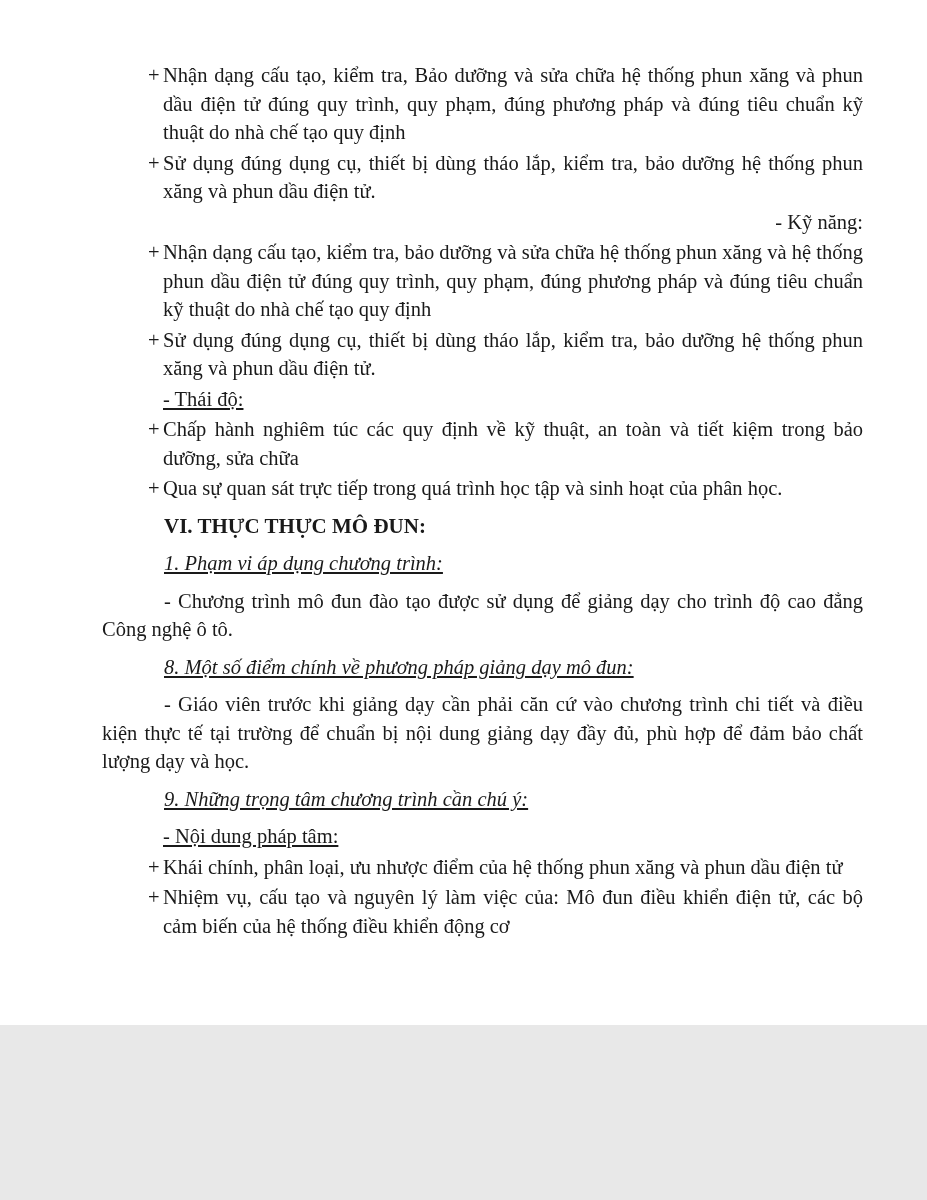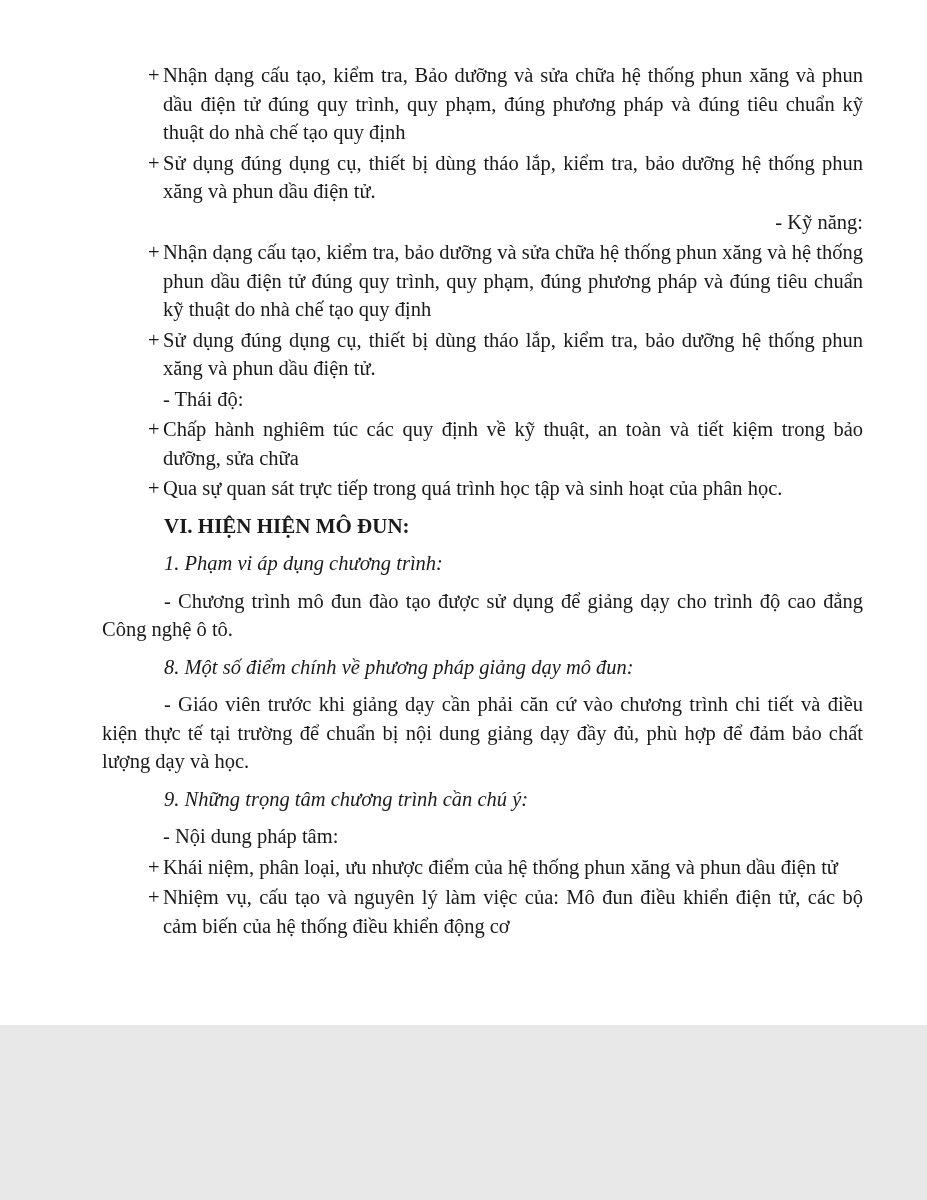--- a/index.html
+++ b/index.html
@@ -41,31 +41,33 @@
     width: 15px;
     text-indent: 0;
   }
   
   p.dash-l1 {
     margin: 1px 0 2px 0;
     text-align: right;
   }
   p.dash-l2 {
     margin: 1px 0 2px 61px;
+    text-decoration: underline;
   }
   
   p.heading {
     margin: 9px 0 9px 62px;
     font-weight: bold;
     font-size: 21px;
   }
   
   p.num-italic {
     margin: 9px 0 9px 62px;
     font-style: italic;
+    text-decoration: underline;
   }
   
   p.para {
     margin: 0 0 9px 0;
     text-indent: 62px;
     text-align: justify;
   }
   .page-number {
     position: absolute;
     top: 1098px;
@@ -90,36 +92,36 @@
     <p class="plus"><span class="mk">+</span><span>Nhận dạng cấu tạo, kiểm tra, bảo dưỡng và sửa chữa hệ thống phun xăng và hệ thống phun dầu điện tử đúng quy trình, quy phạm, đúng phương pháp và đúng tiêu chuẩn kỹ thuật do nhà chế tạo quy định</span></p>
 
     <p class="plus"><span class="mk">+</span><span>Sử dụng đúng dụng cụ, thiết bị dùng tháo lắp, kiểm tra, bảo dưỡng hệ thống phun xăng và phun dầu điện tử.</span></p>
 
     <p class="dash-l2">- Thái độ:</p>
 
     <p class="plus"><span class="mk">+</span><span>Chấp hành nghiêm túc các quy định về kỹ thuật, an toàn và tiết kiệm trong bảo dưỡng, sửa chữa</span></p>
 
     <p class="plus"><span class="mk">+</span><span>Qua sự quan sát trực tiếp trong quá trình học tập và sinh hoạt của phân học.</span></p>
 
-    <p class="heading">VI. HIỆN HIỆN MÔ ĐUN:</p>
+    <p class="heading">VI. THỰC THỰC MÔ ĐUN:</p>
 
     <p class="num-italic">1. Phạm vi áp dụng chương trình:</p>
 
     <p class="para">- Chương trình mô đun đào tạo được sử dụng để giảng dạy cho trình độ cao đẳng Công nghệ ô tô.</p>
 
     <p class="num-italic">8. Một số điểm chính về phương pháp giảng dạy mô đun:</p>
 
 
 
     <p class="para">- Giáo viên trước khi giảng dạy cần phải căn cứ vào chương trình chi tiết và điều kiện thực tế tại trường để chuẩn bị nội dung giảng dạy đầy đủ, phù hợp để đảm bảo chất lượng dạy và học.</p>
 
     <p class="num-italic">9. Những trọng tâm chương trình cần chú ý:</p>
 
     <p class="dash-l2">- Nội dung pháp tâm:</p>
 
-    <p class="plus"><span class="mk">+</span><span>Khái niệm, phân loại, ưu nhược điểm của hệ thống phun xăng và phun dầu điện tử</span></p>
+    <p class="plus"><span class="mk">+</span><span>Khái chính, phân loại, ưu nhược điểm của hệ thống phun xăng và phun dầu điện tử</span></p>
 
     <p class="plus"><span class="mk">+</span><span>Nhiệm vụ, cấu tạo và nguyên lý làm việc của: Mô đun điều khiển điện tử, các bộ cảm biến của hệ thống điều khiển động cơ</span></p>
 
   </div>
 
   <div class="page-number">154</div>
 </div>
 
 </body></html>

